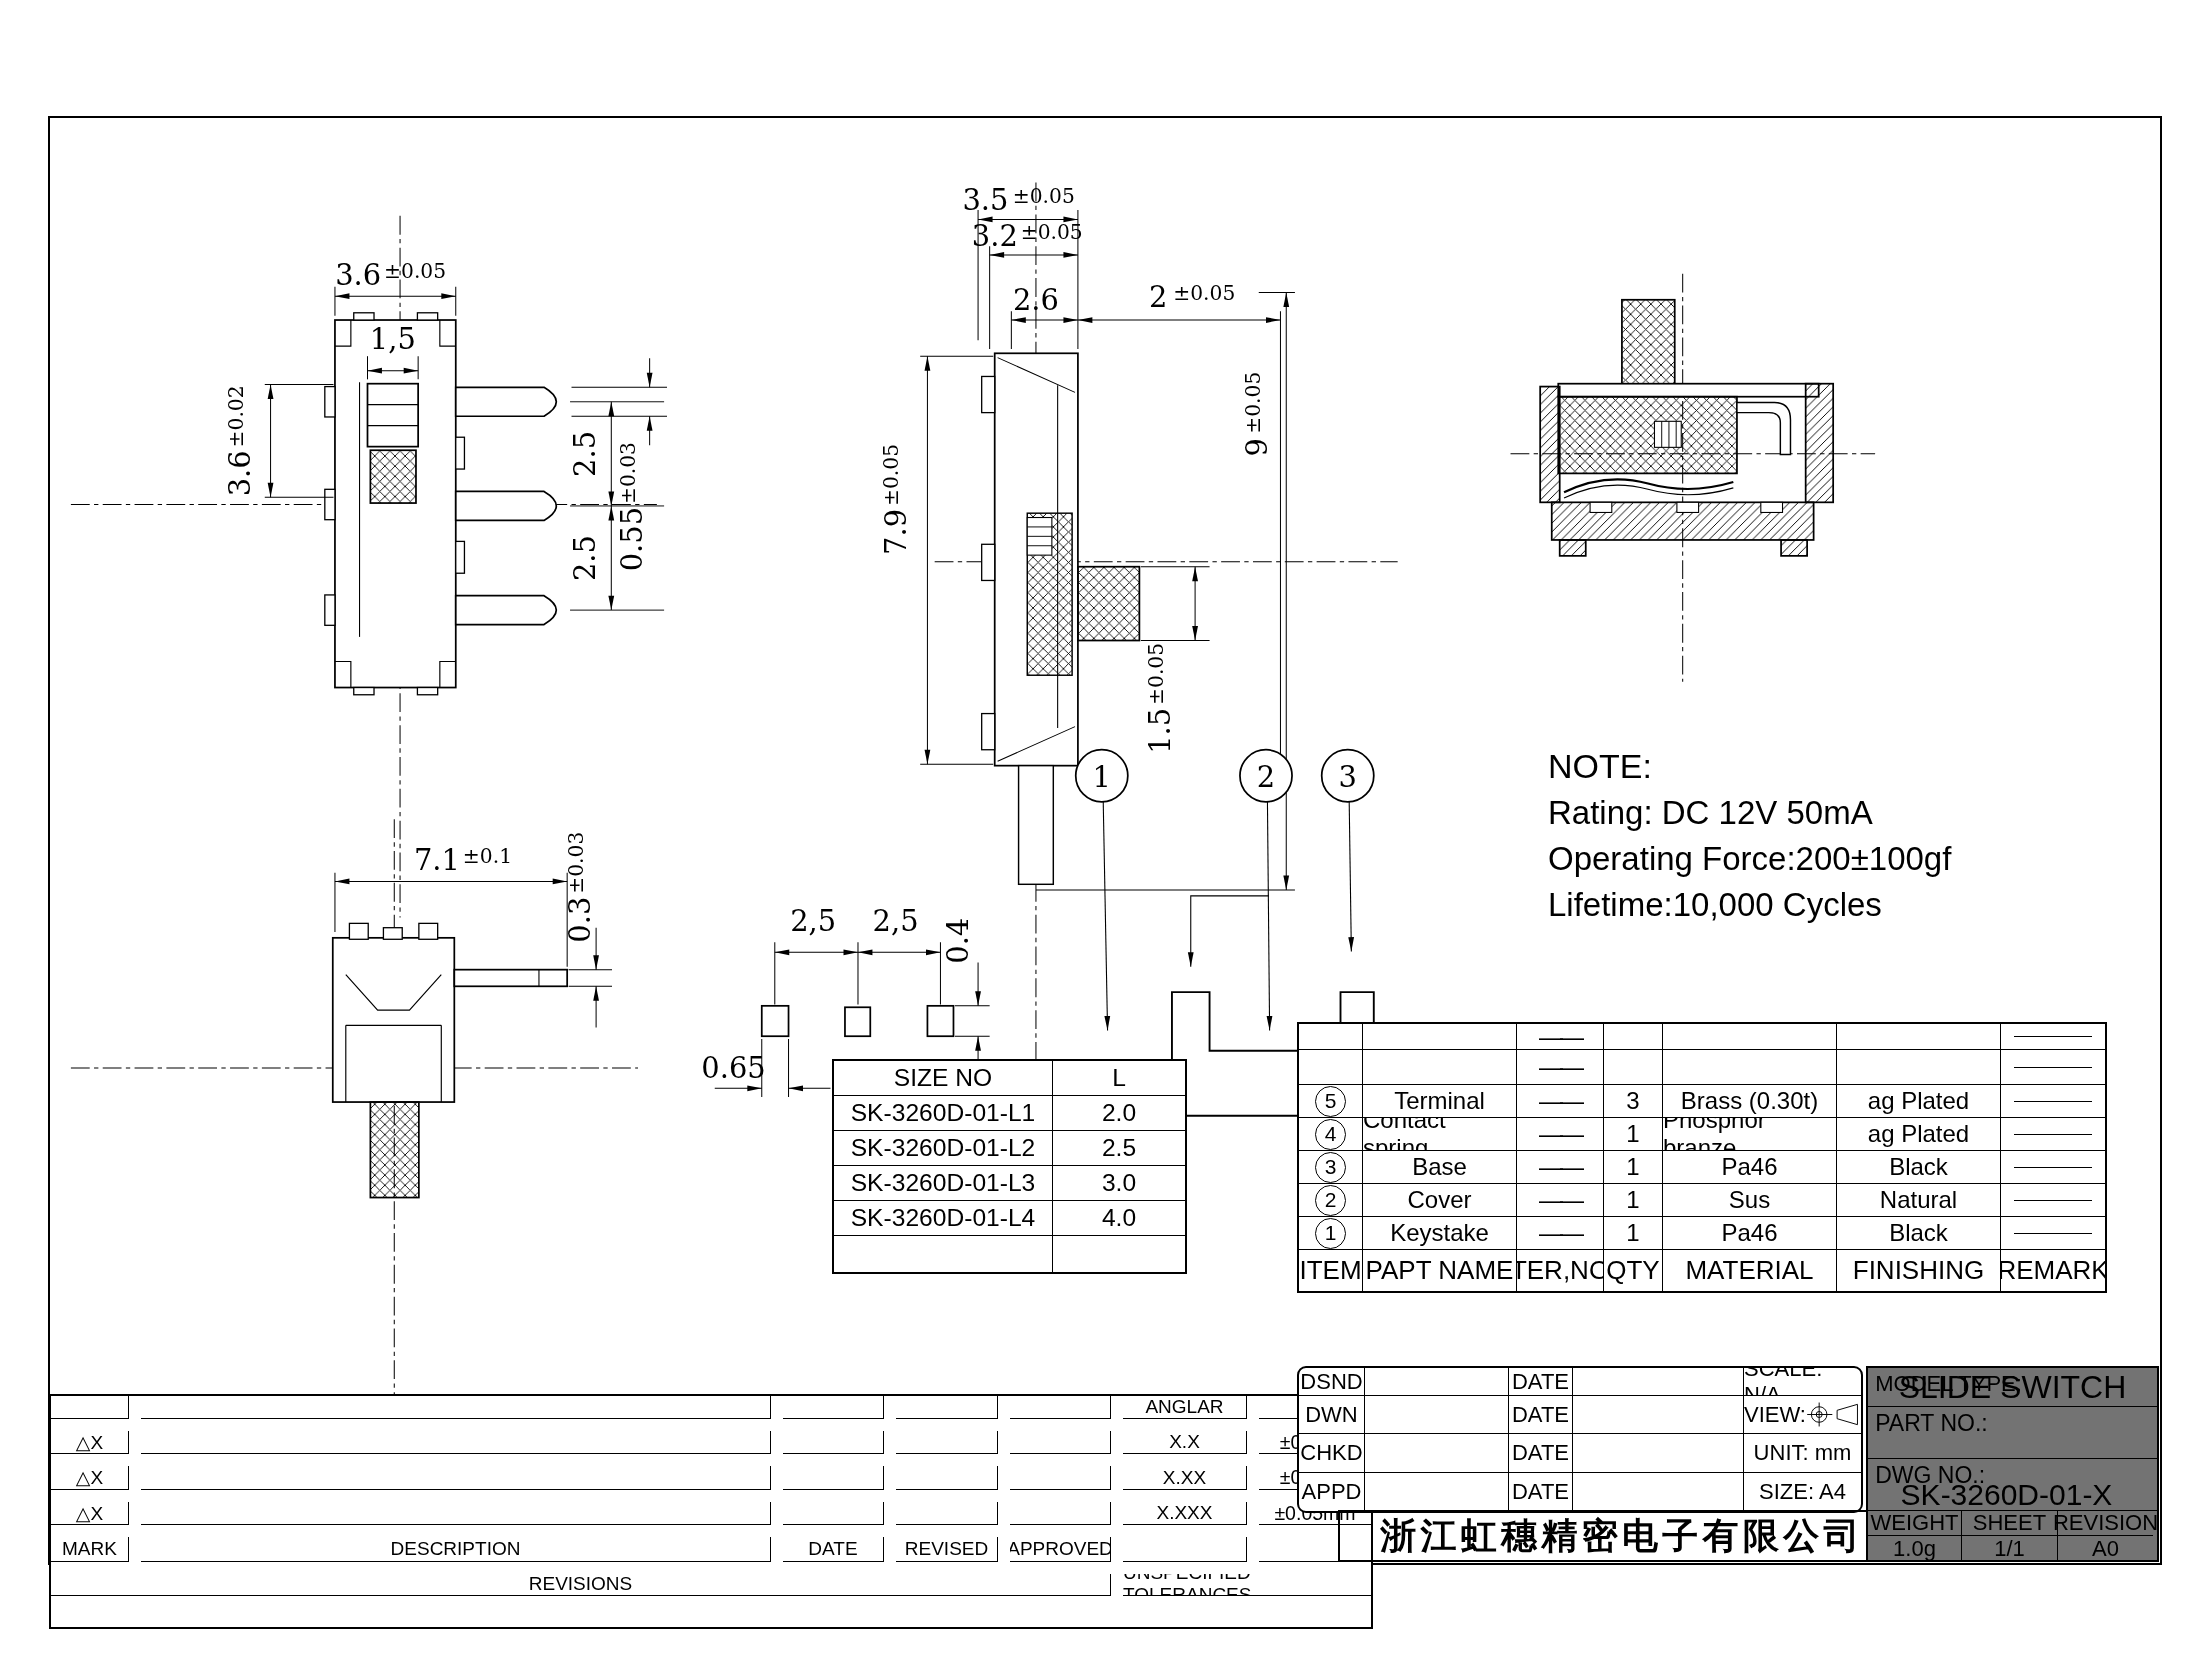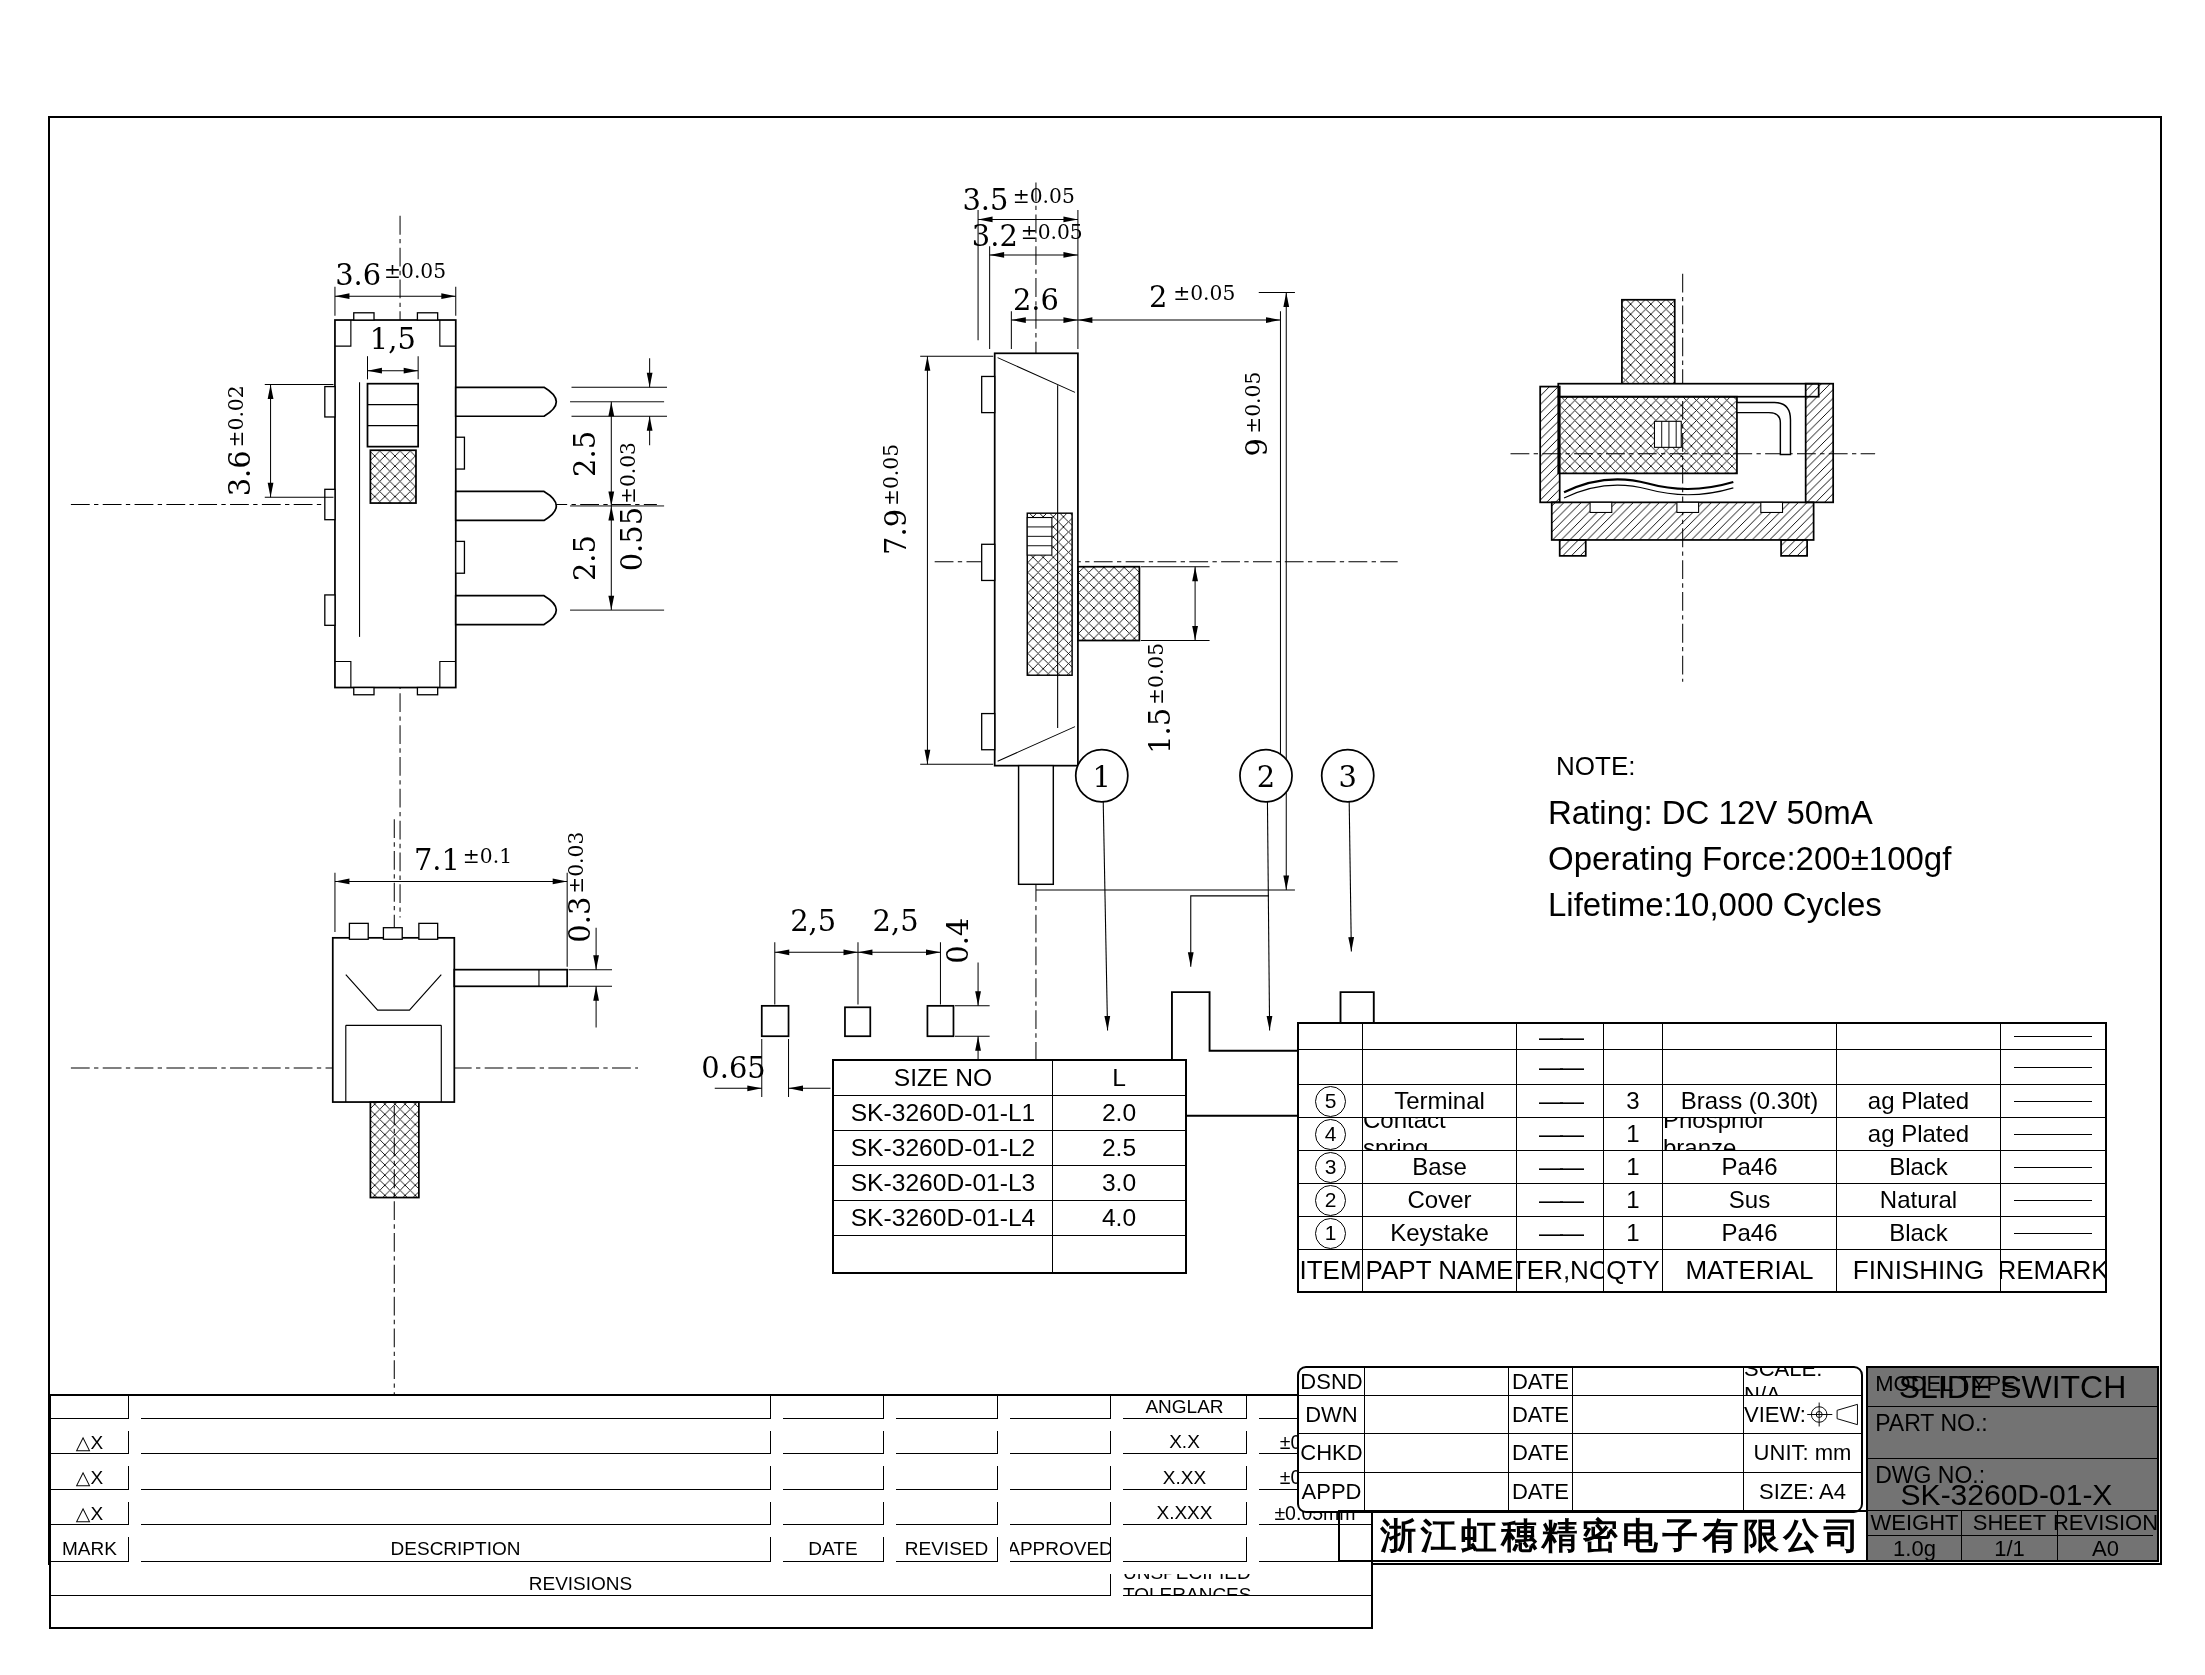--- a/index.html
+++ b/index.html
@@ -14,21 +14,21 @@
   .tbl>div{border-right:1.4px solid #000;border-bottom:1.4px solid #000;
            display:flex;align-items:center;justify-content:center;overflow:hidden;}
   .tbl>div.ec{border-right:none;}
   .tbl>div.er{border-bottom:none;}
   .cnum{display:inline-block;width:29px;height:29px;border:1.4px solid #000;border-radius:50%;
         line-height:27.5px;text-align:center;font-size:21px;}
   .dashline{display:inline-block;letter-spacing:-2.9px;font-size:24px;}
   .rline{display:inline-block;width:78px;border-top:1.8px solid #000;}
   
   #note{left:1548px;top:742px;width:608px;}
-  #note .t{font-size:26px;line-height:48px;margin-left:8px;}
+  #note .t{font-size:34px;line-height:48px;}
   #note .l{font-size:33px;line-height:46px;}
   
   #parts{left:832px;top:1059px;grid-template-columns:219px 132px;
          grid-template-rows:35px 35px 35px 35px 35px 36px;font-size:24.6px;}
   
   #bom{left:1297px;top:1022px;
        grid-template-columns:64px 154px 87px 59px 174px 164px 104px;
        grid-template-rows:26px 35px 33px 33px 33px 33px 33px 41px;font-size:24px;}
   #bom .hdr{font-size:26px;}
   

